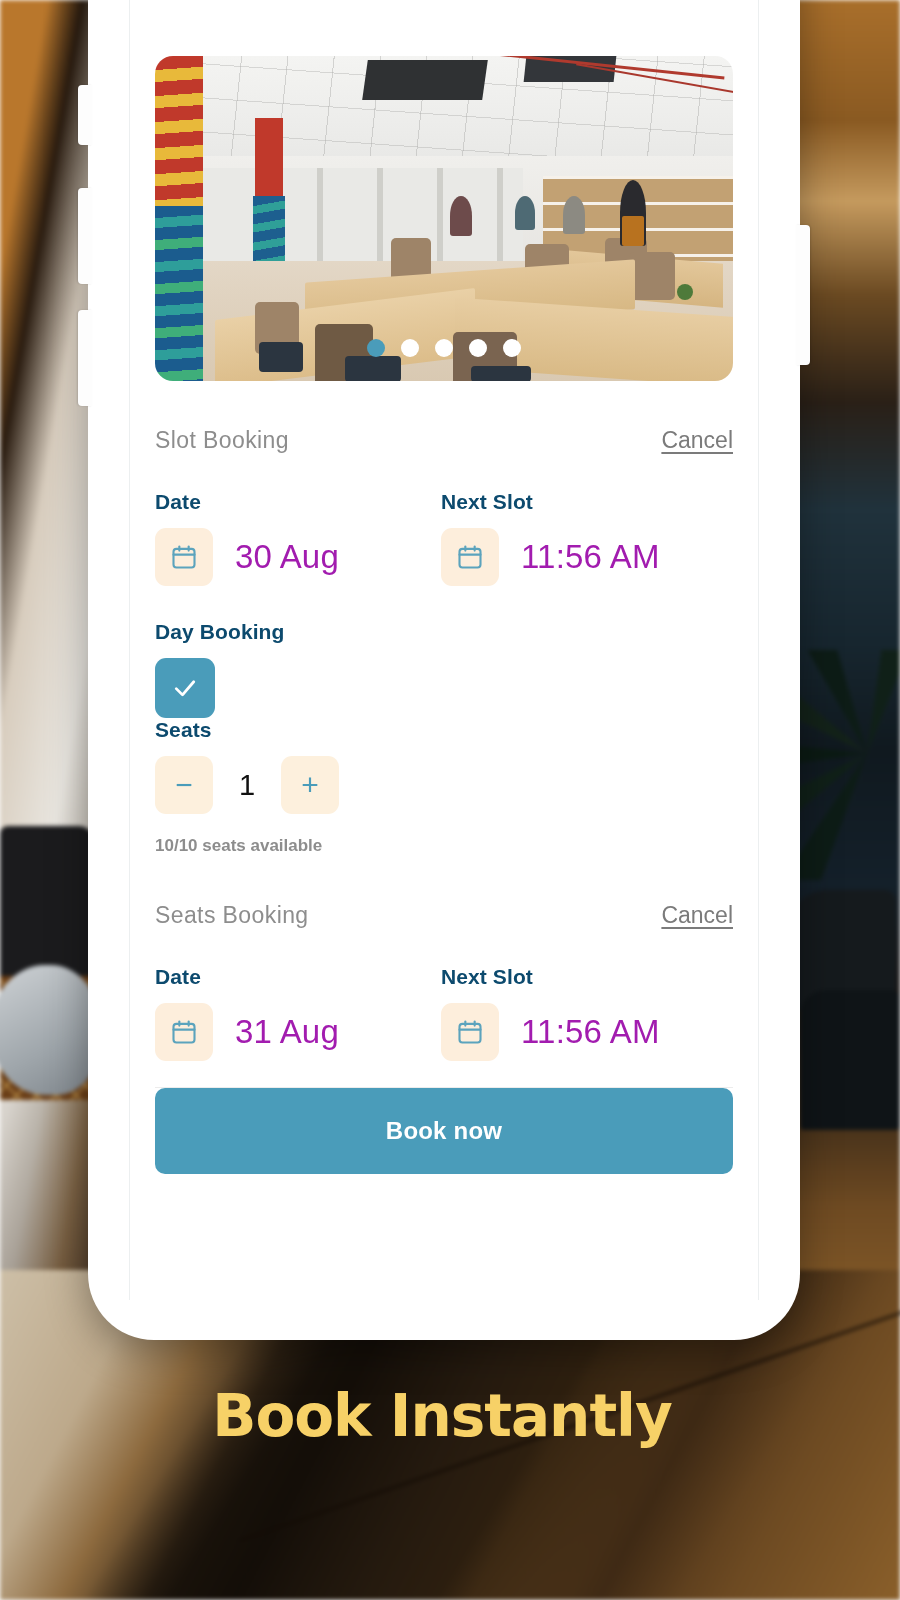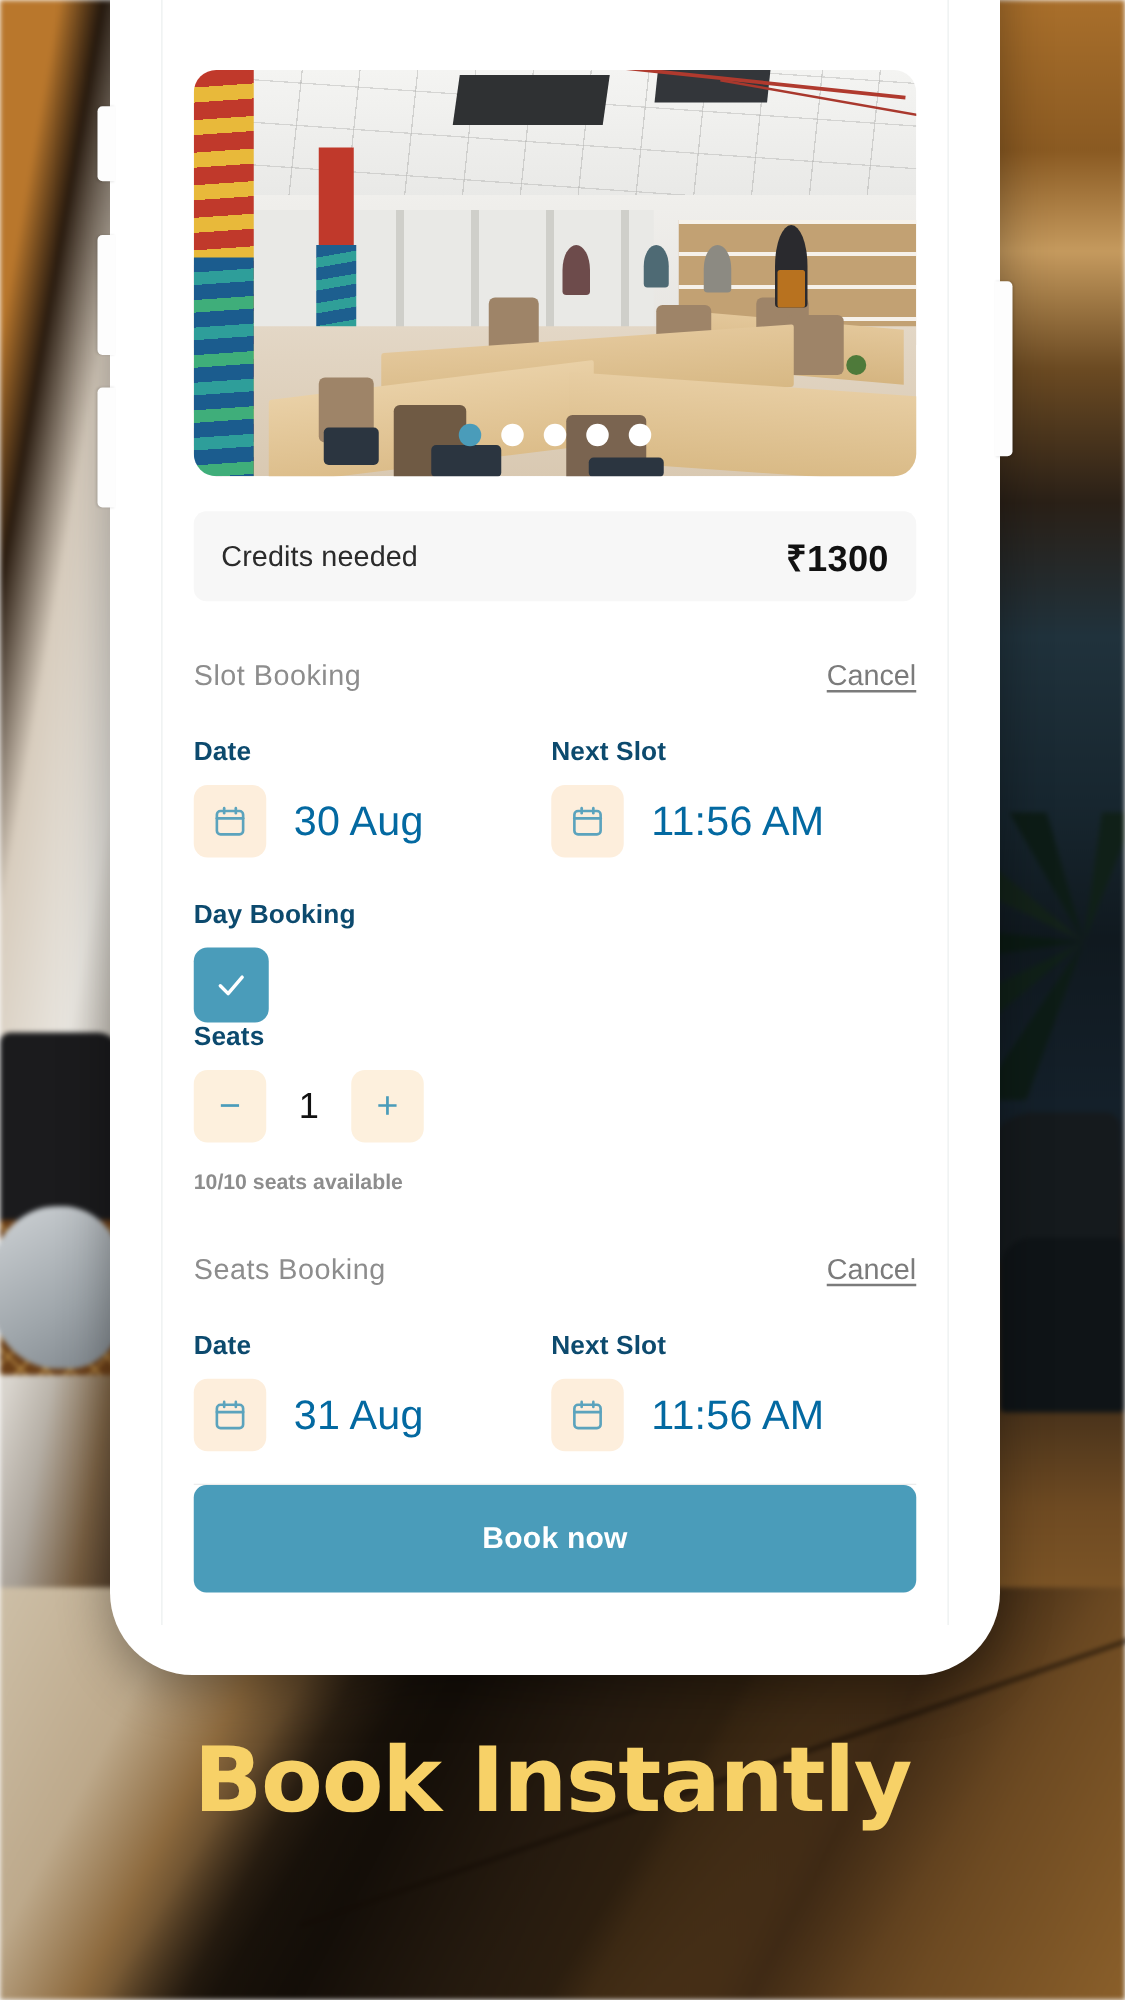--- a/index.html
+++ b/index.html
@@ -324,21 +324,21 @@
   .field { width:286px; }
   .field-label {
     font-size:21px; font-weight:700; color:#0c4a6e; letter-spacing:.1px;
   }
   .field-row { display:flex; align-items:center; margin-top:14px; }
   .icon-box {
     width:58px; height:58px; border-radius:11px; background:#fdeedc;
     display:flex; align-items:center; justify-content:center; flex:none;
   }
   .field-value {
-    margin-left:22px; font-size:33px; color:#0369a1; letter-spacing:.2px;
+    margin-left:22px; font-size:33px; color:#a21caf; letter-spacing:.2px;
     white-space:nowrap;
   }
 
   .row2 { display:flex; margin-top:34px;flex-direction:column; }
   .check {
     width:60px; height:60px; border-radius:11px; background:#4a9cba;
     display:flex; align-items:center; justify-content:center; margin-top:14px;
   }
   .stepper { display:flex; align-items:center; margin-top:14px; }
   .step-btn {
@@ -360,21 +360,21 @@
   .book-btn {
     height:86px; border-radius:10px;
     background:#4a9cba; color:#fff; font-size:24px; font-weight:700;
     display:flex; align-items:center; justify-content:center;
     letter-spacing:.2px; cursor:pointer; border:none; width:100%;
   }
 
   
   .headline {
     position:absolute; left:0; right:16px; top:1382px;
-    text-align:center; font-size:72px; font-weight:700;
+    text-align:center; font-size:58px; font-weight:700;
     color:#F7D167; letter-spacing:-1px;
     font-family:"DejaVu Sans", sans-serif;
   }
 </style>
 </head>
 <body>
 
 <div class="bg-blurwrap">
   <div class="bg-scene"></div>
   <div class="bg-left"></div>
@@ -440,24 +440,20 @@
         </div>
         <div class="dots">
           <div class="dot active"></div>
           <div class="dot"></div>
           <div class="dot"></div>
           <div class="dot"></div>
           <div class="dot"></div>
         </div>
       </div>
 
-      <div class="credits">
-        <div class="credits-label">Credits needed</div>
-        <div class="credits-value">₹1300</div>
-      </div>
 
       <div class="sec-head">
         <div class="sec-title">Slot  Booking</div>
         <div class="sec-cancel">Cancel</div>
       </div>
 
       <div class="fields">
         <div class="field">
           <div class="field-label">Date</div>
           <div class="field-row">

